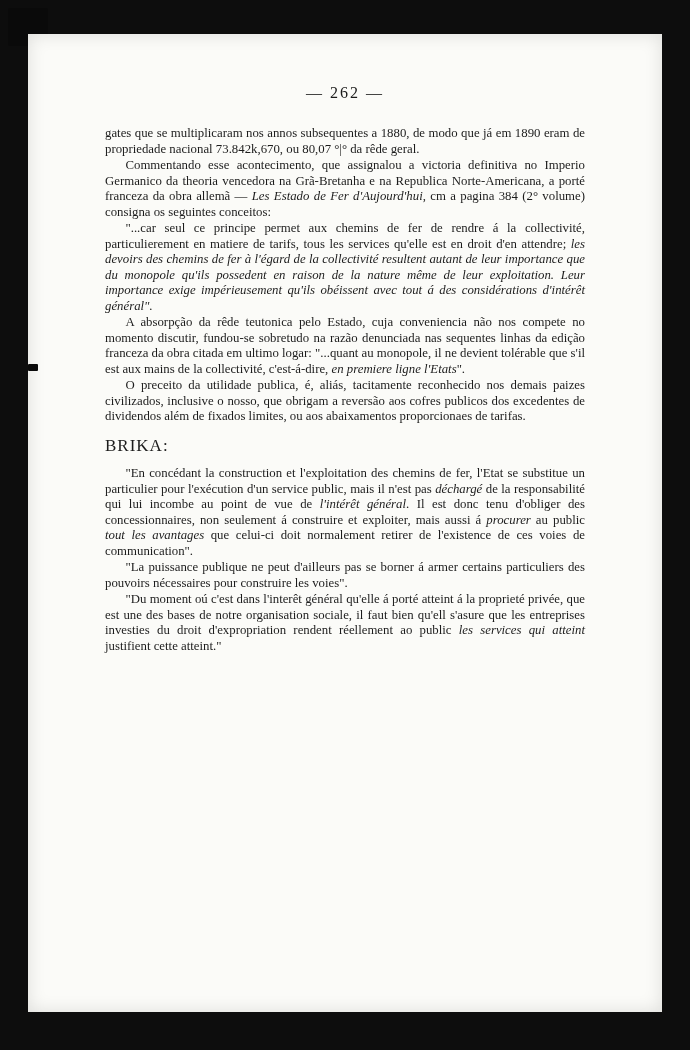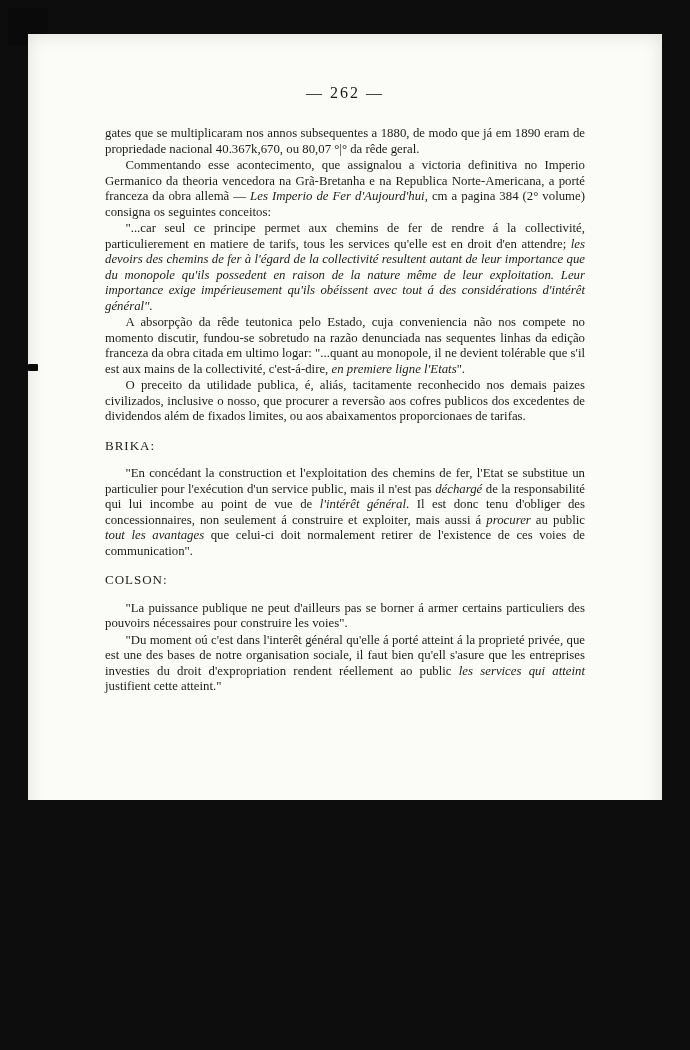--- a/index.html
+++ b/index.html
@@ -3,21 +3,21 @@
 <meta charset="utf-8">
 <style>
   html, body {
     margin: 0;
     padding: 0;
     background: #0d0d0d;
   }
   #screen {
     position: relative;
     width: 690px;
-    height: 800px;
+    height: 1050px;
     background: #0d0d0d;
     overflow: hidden;
     font-family: "Liberation Serif", serif;
   }
   .page {
     position: absolute;
     left: 28px;
     top: 34px;
     width: 634px;
     height: 978px;
@@ -51,42 +51,41 @@
     text-align: justify;
   }
   .text-block p {
     margin: 0 0 1px 0;
   }
   .text-block p.indent {
     text-indent: 1.6em;
   }
   .text-block p.label {
     margin: 13px 0 13px 0;
-    font-size: 13px;
+    font-size: 17px;
     letter-spacing: 1px;
     text-indent: 0;
   }
   .it {
     font-style: italic;
   }
 </style>
 </head>
 <body>
 
 <div id="screen">
   <div class="artifact corner"></div>
   <div class="page">
     <div class="page-number">— 262 —</div>
     <div class="text-block">
-        <p class=""><span>gates que se multiplicaram nos annos subsequentes a 1880, de modo que já em 1890 eram de propriedade nacional 40.367k,670, ou 80,07 °|° da rêde geral.</span></p>
-        <p class="indent"><span>Commentando esse acontecimento, que assignalou a victoria definitiva no Imperio Germanico da theoria vencedora na Grã-Bretanha e na Republica Norte-Americana, a porté franceza da obra allemã — </span><span class="it">Les Imperio de Fer d'Aujourd'hui</span><span>, cm a pagina 384 (2° volume) consigna os seguintes conceitos:</span></p>
+        <p class=""><span>gates que se multiplicaram nos annos subsequentes a 1880, de modo que já em 1890 eram de propriedade nacional 73.842k,670, ou 80,07 °|° da rêde geral.</span></p>
+        <p class="indent"><span>Commentando esse acontecimento, que assignalou a victoria definitiva no Imperio Germanico da theoria vencedora na Grã-Bretanha e na Republica Norte-Americana, a porté franceza da obra allemã — </span><span class="it">Les Estado de Fer d'Aujourd'hui</span><span>, cm a pagina 384 (2° volume) consigna os seguintes conceitos:</span></p>
         <p class="indent"><span>"...car seul ce principe permet aux chemins de fer de rendre á la collectivité, particulierement en matiere de tarifs, tous les services qu'elle est en droit d'en attendre; </span><span class="it">les devoirs des chemins de fer à l'égard de la collectivité resultent autant de leur importance que du monopole qu'ils possedent en raison de la nature même de leur exploitation. Leur importance exige impérieusement qu'ils obéissent avec tout á des considérations d'intérêt général".</span></p>
         <p class="indent"><span>A absorpção da rêde teutonica pelo Estado, cuja conveniencia não nos compete no momento discutir, fundou-se sobretudo na razão denunciada nas sequentes linhas da edição franceza da obra citada em ultimo logar: "...quant au monopole, il ne devient tolérable que s'il est aux mains de la collectivité, c'est-á-dire, </span><span class="it">en premiere ligne l'Etats</span><span>".</span></p>
-        <p class="indent"><span>O preceito da utilidade publica, é, aliás, tacitamente reconhecido nos demais paizes civilizados, inclusive o nosso, que procurer a reversão aos cofres publicos dos excedentes de dividendos além de fixados limites, ou aos abaixamentos proporcionaes de tarifas.</span></p>
+        <p class="indent"><span>O preceito da utilidade publica, é, aliás, tacitamente reconhecido nos demais paizes civilizados, inclusive o nosso, que obrigam a reversão aos cofres publicos dos excedentes de dividendos além de fixados limites, ou aos abaixamentos proporcionaes de tarifas.</span></p>
         <p class=" label"><span>BRIKA:</span></p>
         <p class="indent"><span>"En concédant la construction et l'exploitation des chemins de fer, l'Etat se substitue un particulier pour l'exécution d'un service public, mais il n'est pas </span><span class="it">déchargé</span><span> de la responsabilité qui lui incombe au point de vue de </span><span class="it">l'intérêt général</span><span>. Il est donc tenu d'obliger des concessionnaires, non seulement á construire et exploiter, mais aussi á </span><span class="it">procurer</span><span> au public </span><span class="it">tout les avantages</span><span> que celui-ci doit normalement retirer de l'existence de ces voies de communication".</span></p>
-        <p class=" label"><span>COLSON:</span></p>
         <p class="indent"><span>"La puissance publique ne peut d'ailleurs pas se borner á armer certains particuliers des pouvoirs nécessaires pour construire les voies".</span></p>
         <p class="indent"><span>"Du moment oú c'est dans l'interêt général qu'elle á porté atteint á la proprieté privée, que est une des bases de notre organisation sociale, il faut bien qu'ell s'asure que les entreprises investies du droit d'expropriation rendent réellement ao public </span><span class="it">les services qui atteint</span><span> justifient cette atteint."</span></p>
       </div>
   </div>
   <div class="artifact edge-dot"></div>
 </div>
 
 </body></html>

